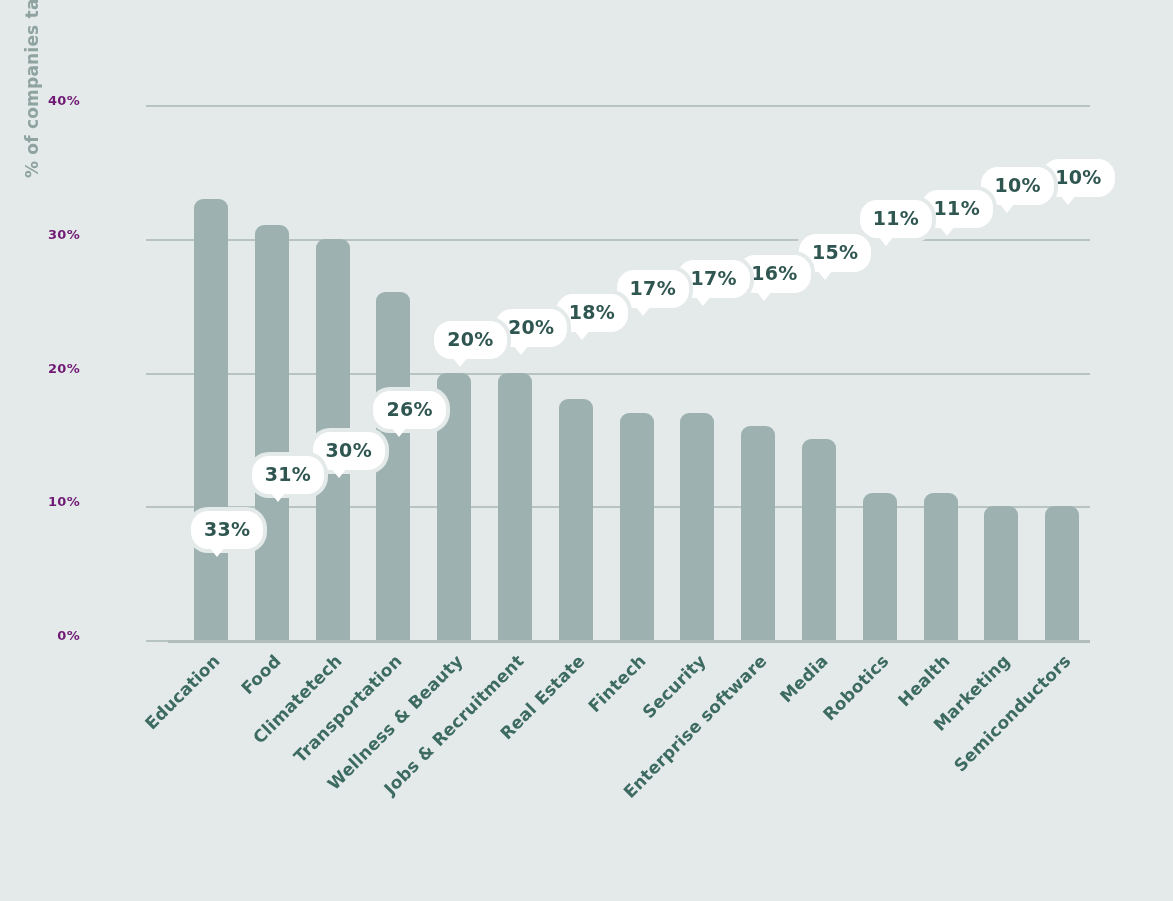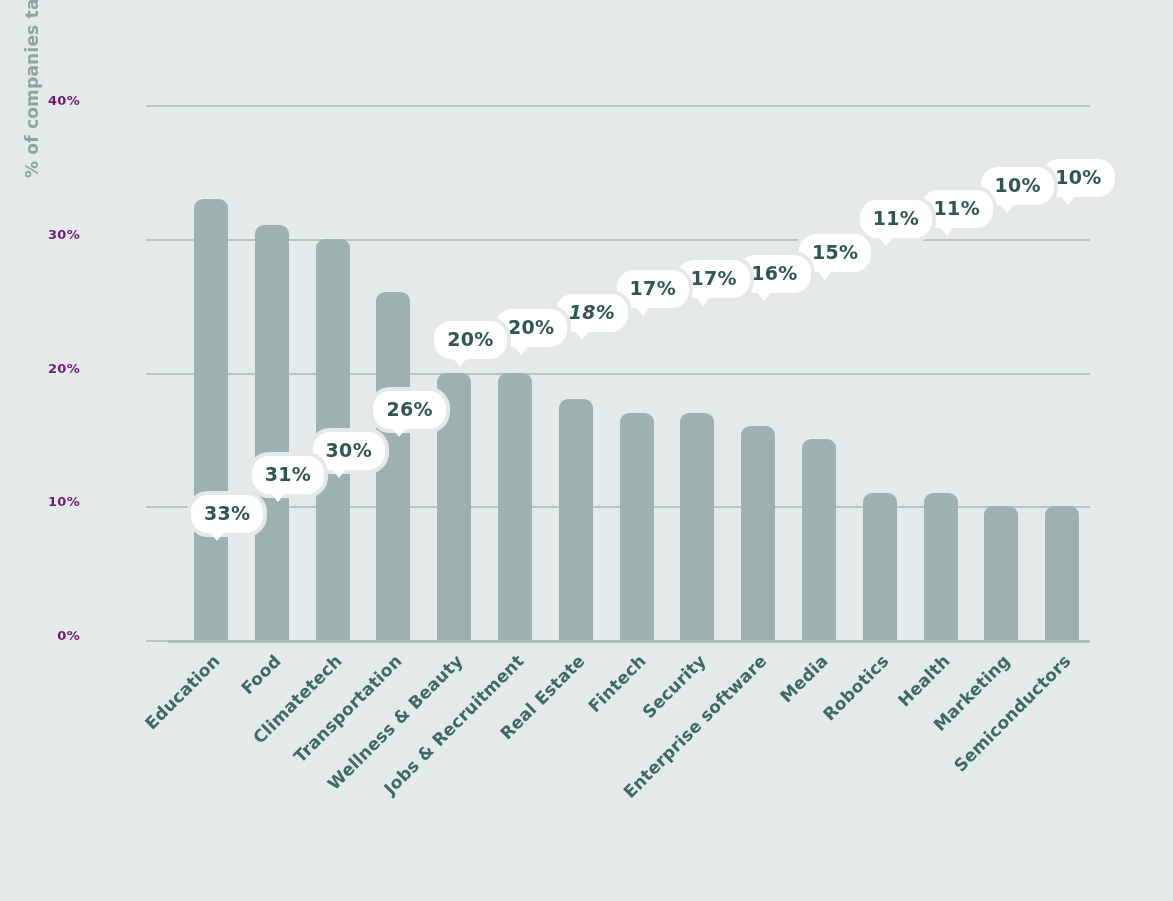--- a/index.html
+++ b/index.html
@@ -167,27 +167,27 @@
         <div class="bar" title="Fintech 17%" style="left: 451.6px; height: 227.375px;"></div>
         <div class="bar" title="Security 17%" style="left: 512.4px; height: 227.375px;"></div>
         <div class="bar" title="Enterprise software 16%" style="left: 573.2px; height: 214px;"></div>
         <div class="bar" title="Media 15%" style="left: 634px; height: 200.625px;"></div>
         <div class="bar" title="Robotics 11%" style="left: 694.8px; height: 147.125px;"></div>
         <div class="bar" title="Health 11%" style="left: 755.6px; height: 147.125px;"></div>
         <div class="bar" title="Marketing 10%" style="left: 816.4px; height: 133.75px;"></div>
         <div class="bar" title="Semiconductors 10%" style="left: 877.2px; height: 133.75px;"></div>
       </div>
     <div id="bubbles">
-        <div class="bubble" style="z-index: 100; bottom: 107px; left: 23px;">33%<span class="tail"></span></div>
+        <div class="bubble" style="z-index: 100; bottom: 91px; left: 23px;">33%<span class="tail"></span></div>
         <div class="bubble" style="z-index: 99; bottom: 146.375px; left: 83.8px;">31%<span class="tail"></span></div>
         <div class="bubble" style="z-index: 98; bottom: 169.75px; left: 144.6px;">30%<span class="tail"></span></div>
         <div class="bubble" style="z-index: 97; bottom: 211.25px; left: 205.4px; margin-top: 19px;">26%<span class="tail"></span></div>
         <div class="bubble" style="z-index: 96; bottom: 281.5px; left: 266.2px;">20%<span class="tail"></span></div>
         <div class="bubble" style="z-index: 95; bottom: 293.5px; left: 327px;">20%<span class="tail"></span></div>
-        <div class="bubble" style="z-index: 94; bottom: 308.25px; left: 387.8px; font-style: italic;">18%<span class="tail"></span></div>
+        <div class="bubble" style="z-index: 94; bottom: 308.25px; left: 387.8px;">18%<span class="tail"></span></div>
         <div class="bubble" style="z-index: 93; bottom: 331.625px; left: 448.6px;">17%<span class="tail"></span></div>
         <div class="bubble" style="z-index: 92; bottom: 341.625px; left: 509.4px;">17%<span class="tail"></span></div>
         <div class="bubble" style="z-index: 91; bottom: 347px; left: 570.2px;">16%<span class="tail"></span></div>
         <div class="bubble" style="z-index: 90; bottom: 368.375px; left: 631px;">15%<span class="tail"></span></div>
         <div class="bubble" style="z-index: 89; bottom: 401.875px; left: 691.8px;">11%<span class="tail"></span></div>
         <div class="bubble" style="z-index: 88; bottom: 411.875px; left: 752.6px;">11%<span class="tail"></span></div>
         <div class="bubble" style="z-index: 87; bottom: 435.25px; left: 813.4px;">10%<span class="tail"></span></div>
         <div class="bubble" style="z-index: 86; bottom: 443.25px; left: 874.2px;">10%<span class="tail"></span></div>
       </div>
   </div>

